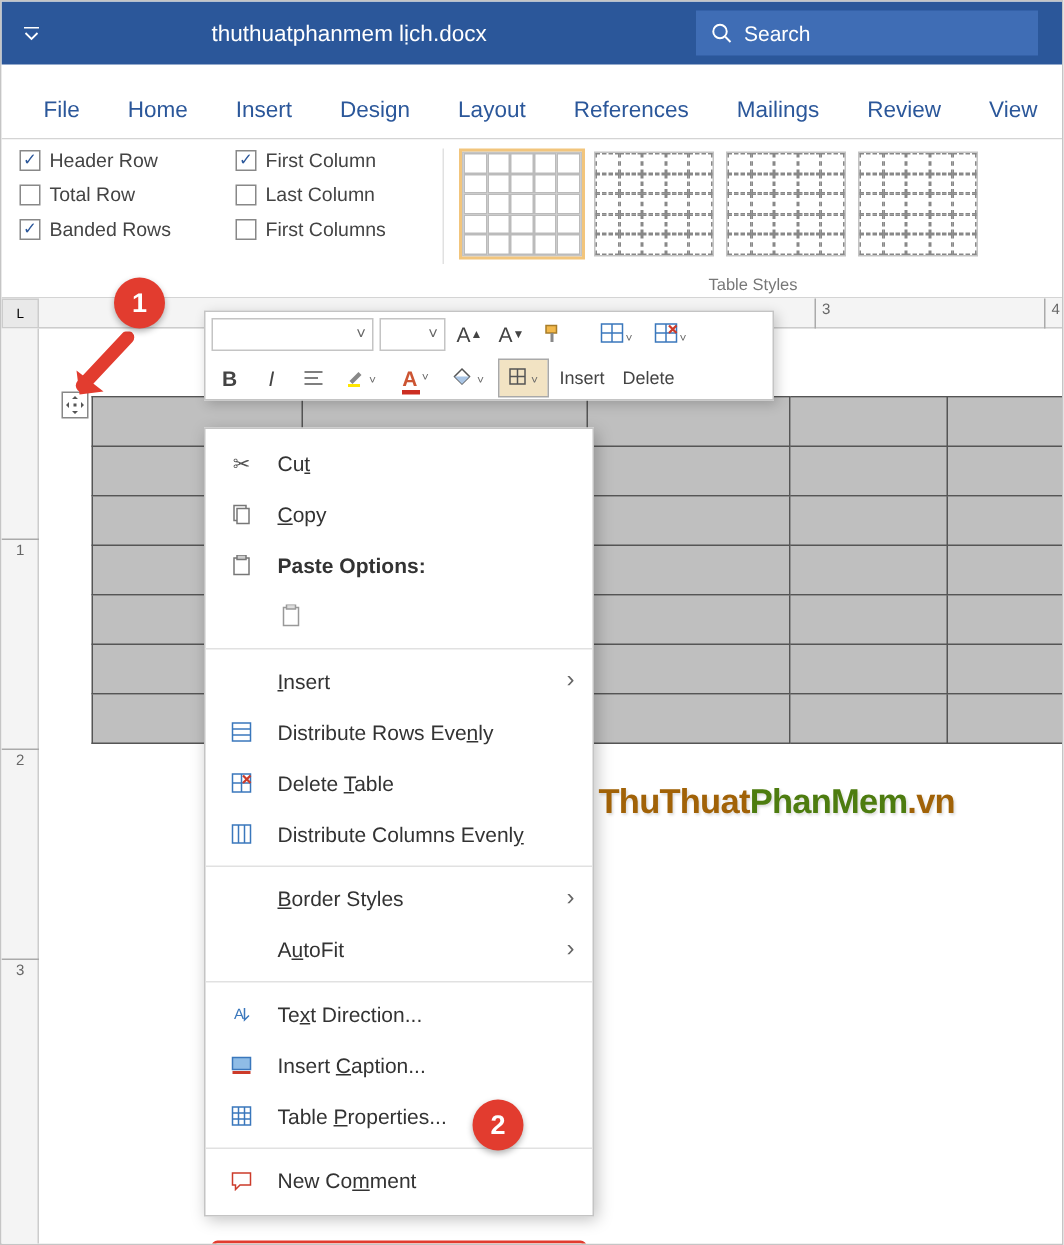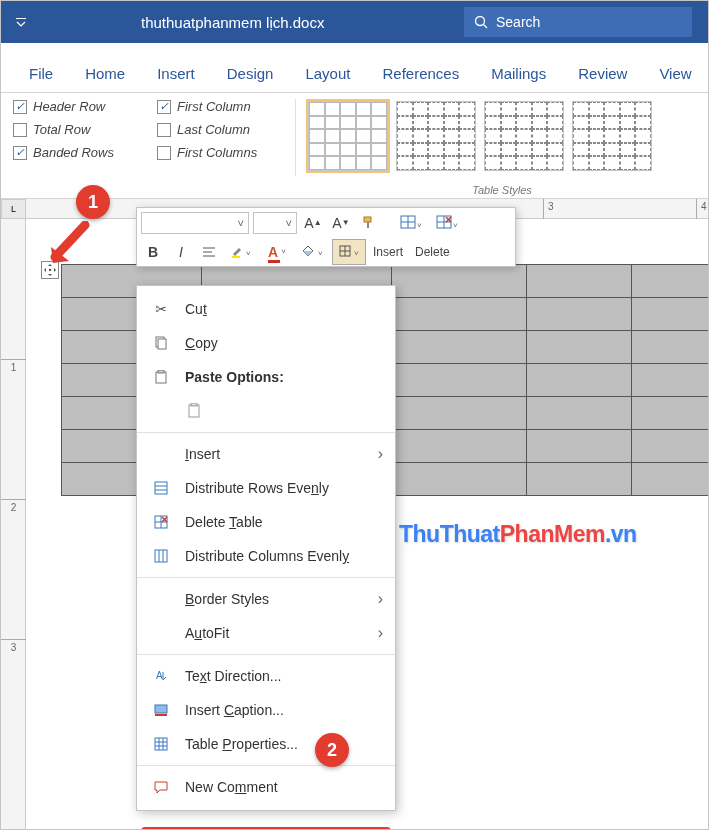--- a/index.html
+++ b/index.html
@@ -10,21 +10,21 @@
   .qa-toggle { width: 40px; height: 42px; display:flex;align-items:center;justify-content:center;color:#fff;font-size:10px; }
   .doc-title { position:absolute; left:140px; font-size:15px; }
   .searchbox { position:absolute; right:16px; width:228px; height:30px; background:#3f6db5; display:flex; align-items:center; padding:0 10px; }
   .searchbox span.lbl { color:#fff; font-size:14px; margin-left:8px; }
 
   
   .tabs { height: 50px; background:#fff; display:flex; align-items:flex-end; padding-left:12px; gap:0; border-bottom:1px solid #d4d4d4;}
   .tab { padding:8px 16px 10px; font-size:15px; color:#2b579a; cursor:pointer; }
 
   
-  .ribbon { height:106px; background:#fff; display:flex; border-bottom:1px solid #d4d4d4;font-style:italic; }
+  .ribbon { height:106px; background:#fff; display:flex; border-bottom:1px solid #d4d4d4; }
   .group { padding:6px 12px 0; position:relative; }
   .chk { display:flex; align-items:center; gap:6px; font-size:13px; color:#444; margin-bottom:8px; cursor:pointer;}
   .chk .box { width:14px; height:14px; border:1px solid #888; display:flex; align-items:center; justify-content:center; font-size:11px; color:#2b579a;}
   .chk.on .box::after { content:"✓"; }
   .sep { width:1px; background:#e1e1e1; margin:6px 0 22px;}
   .styles-row { display:flex; gap:8px; padding-top:2px; }
   .style-thumb { width:80px; height:70px; border:1px solid #c4c4c4; display:grid; grid-template-columns:repeat(5,1fr); grid-template-rows:repeat(5,1fr);}
   .style-thumb > div { border:1px solid #bbb; }
   .style-thumb.plain > div { border:1px dashed #888; }
   .style-thumb.sel { outline:2px solid #f2c57c; }
@@ -69,22 +69,22 @@
   .underline-key { text-decoration: underline; }
 
   
   .badge { position:absolute; width:34px; height:34px; border-radius:50%; background:#e23c2f; color:#fff; display:flex;align-items:center;justify-content:center; font-size:18px; font-weight:600; z-index:70; box-shadow:0 2px 4px rgba(0,0,0,.3);}
   .badge.b1 { left:75px; top:-14px; }
   .badge.b2 { left:314px; top:534px; }
   .arrow1 { position:absolute; left:48px; top:22px; z-index:69; }
 
   
   .wm { position:absolute; left:398px; top:322px; font-size:23px; font-weight:700; z-index:65; white-space:nowrap; letter-spacing:-.5px; text-shadow:1px 1px 2px rgba(0,0,0,.15);}
-  .wm .r { color:#3b82f6; }
-  .wm .b { color:#ef4444; }
+  .wm .r { color:#a16207; }
+  .wm .b { color:#4d7c0f; }
 </style>
 </head>
 <body>
 
 <div class="titlebar">
   <div class="qa-toggle">
     <svg width="12" height="12" viewBox="0 0 12 12">
         <rect x="1" y="2" width="10" height="1" fill="#fff"></rect>
         <path d="M2 6 L6 10 L10 6" stroke="#fff" fill="none" stroke-width="1.2"></path>
       </svg>

